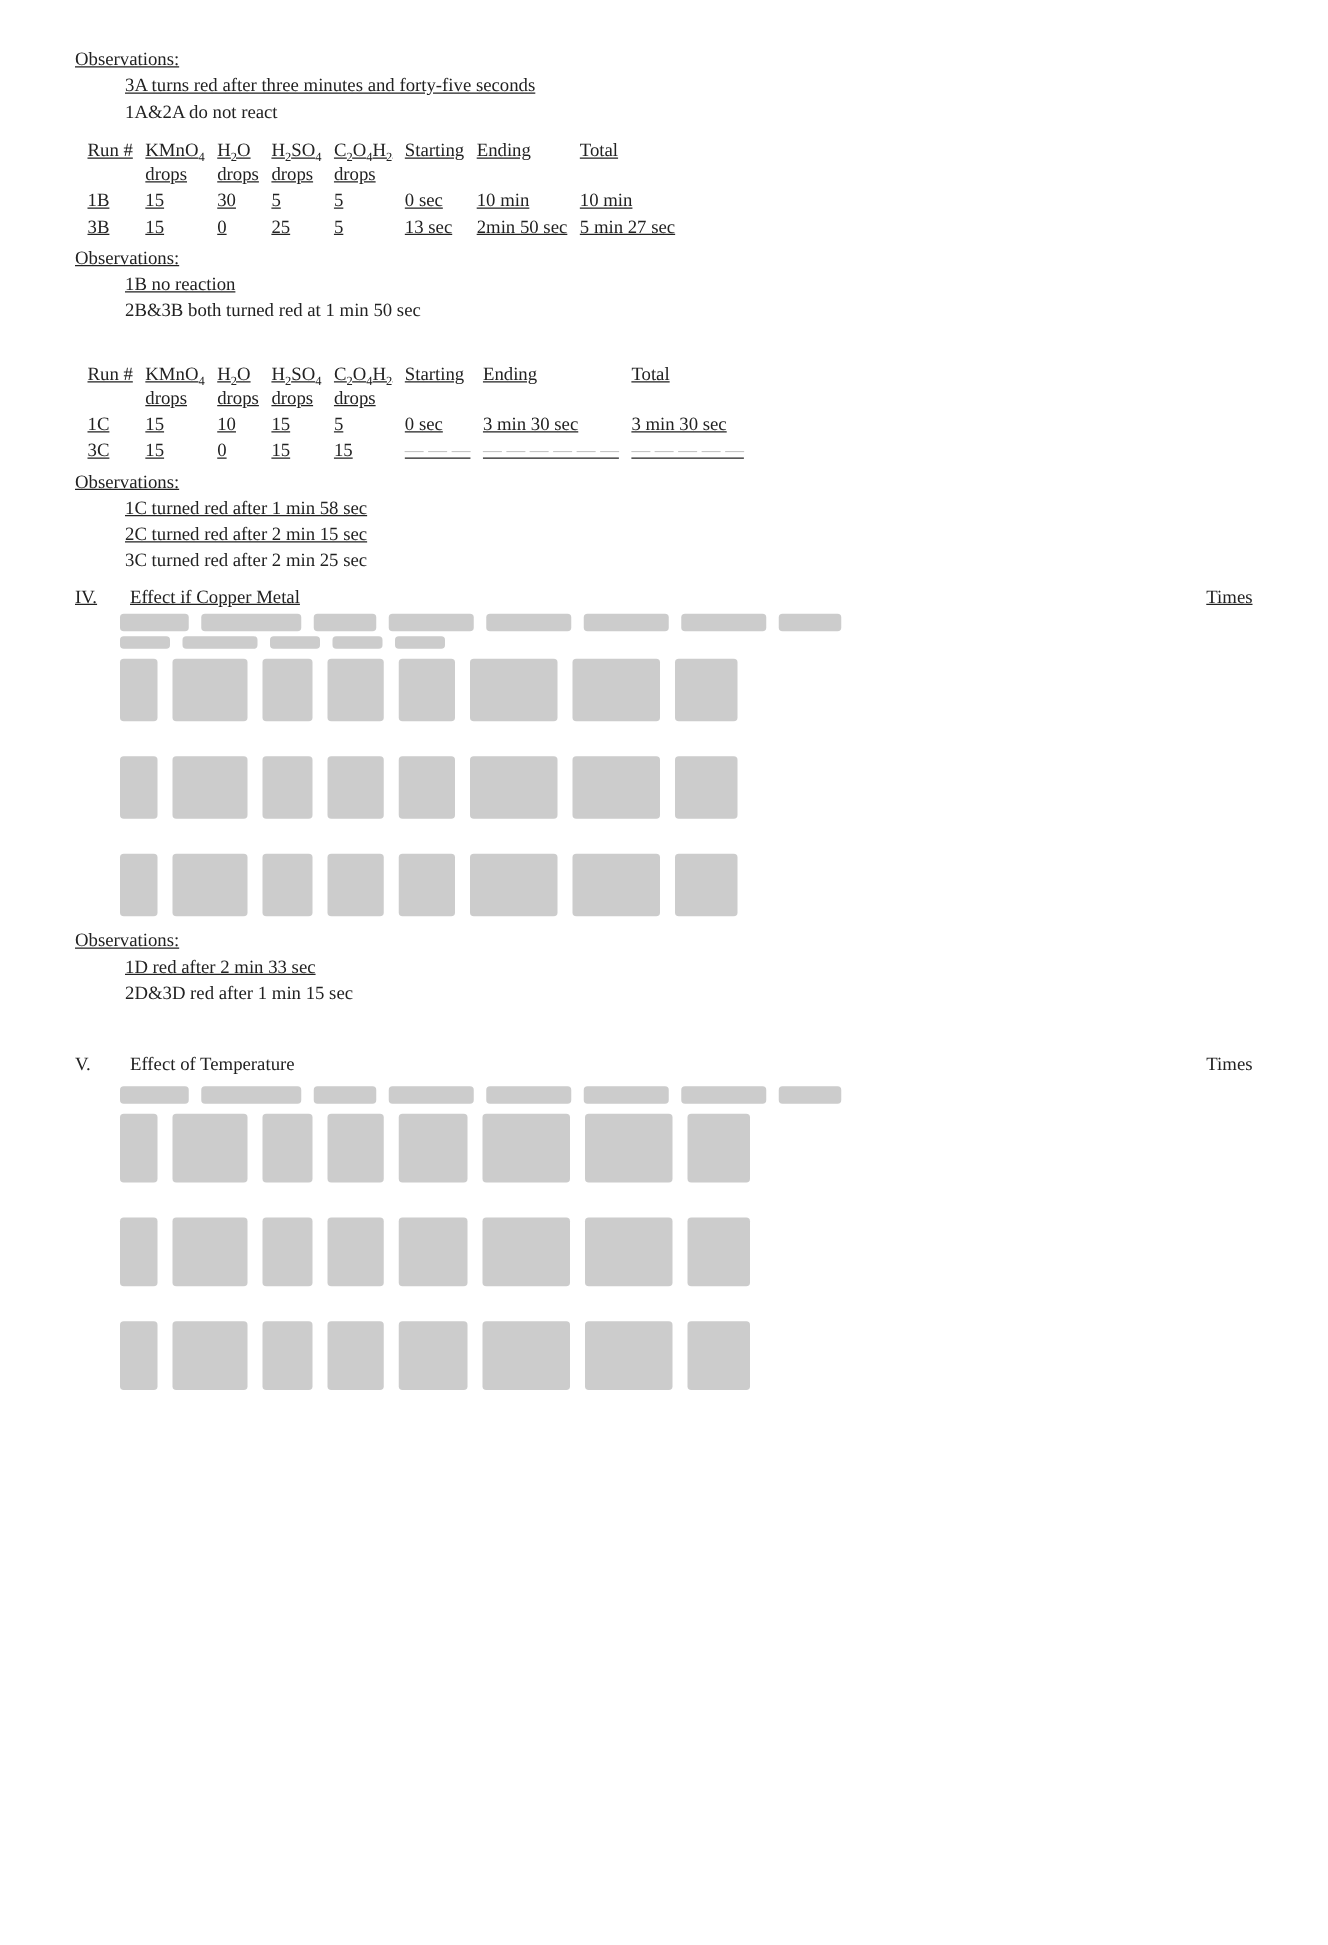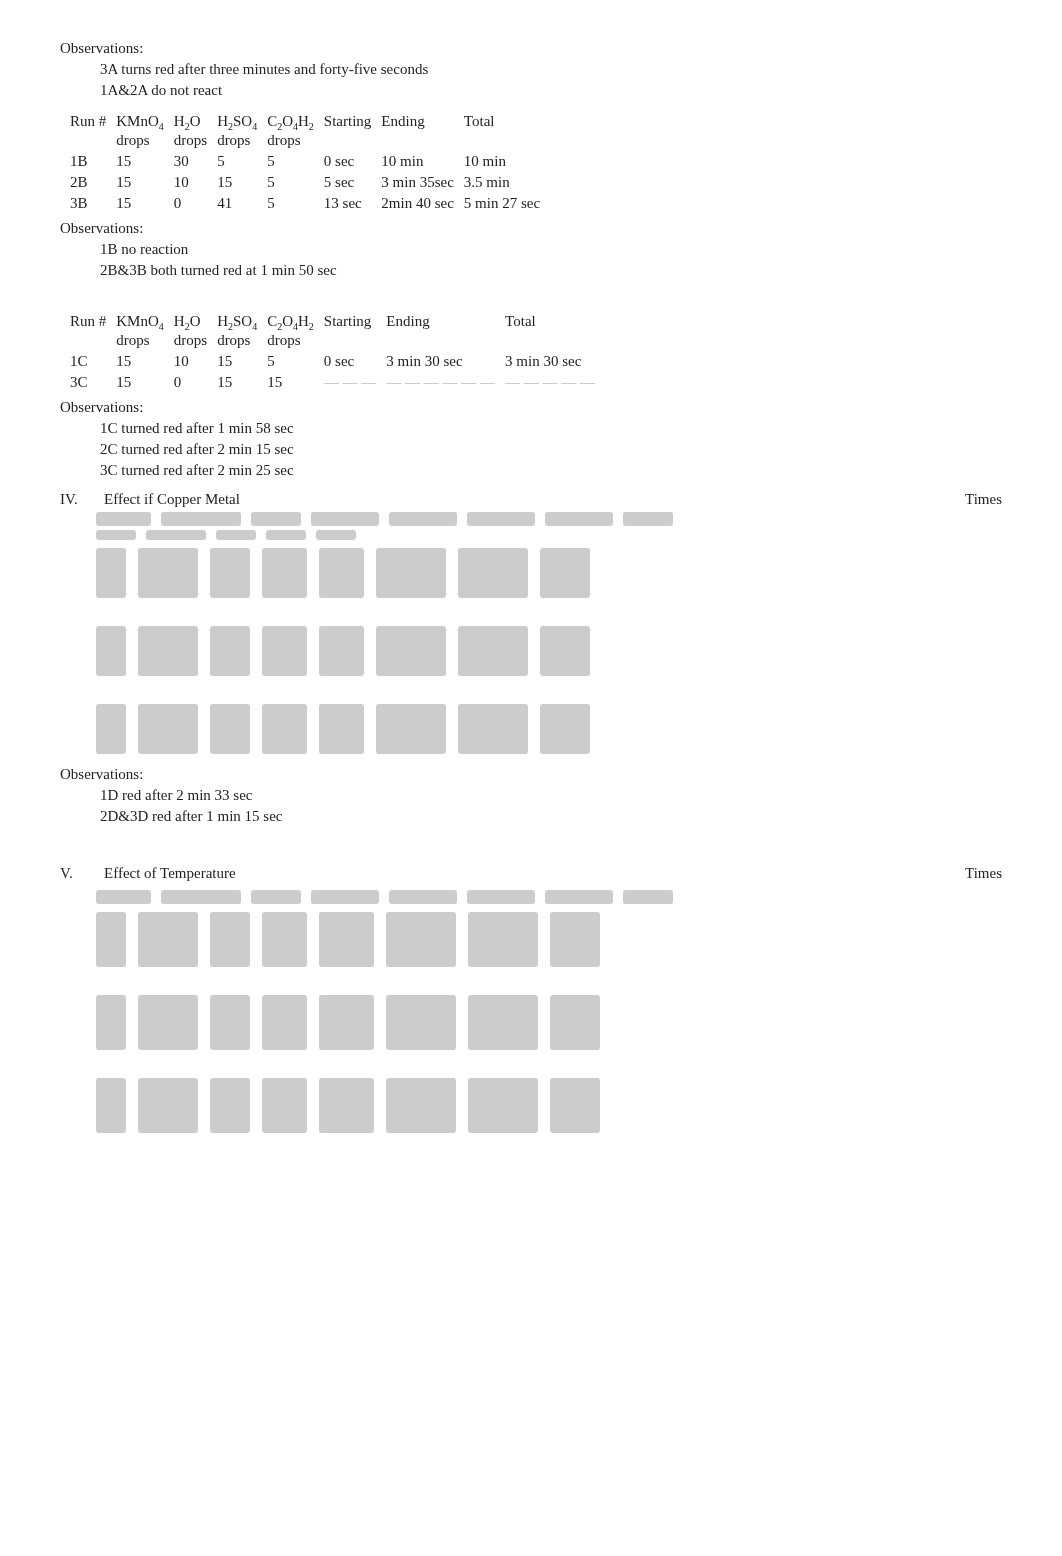--- a/index.html
+++ b/index.html
@@ -6,21 +6,21 @@
     body {
       font-family: "Times New Roman", Times, serif;
       font-size: 15px;
       background: #fff;
       color: #222;
       width: 1062px;
       min-height: 1556px;
       padding: 40px 60px;
     }
     .indent1 { margin-left: 40px; }
-    .mb4 { margin-bottom: 4px; }
+    .mb4 { margin-bottom: 4px; text-decoration: underline; }
     .mb8 { margin-bottom: 8px; }
     .mb12 { margin-bottom: 12px; font-family: Liberation Serif, serif; }
     .mb32 { margin-bottom: 32px; }
     .mb40 { margin-bottom: 40px; }
 
     table {
       border-collapse: collapse;
       margin-bottom: 8px;
     }
     table td {
@@ -79,38 +79,27 @@
         <td>15</td>
         <td>30</td>
         <td>5</td>
         <td>5</td>
         <td>0 sec</td>
         <td>10 min</td>
         <td>10 min</td>
       </tr>
       <tr>
         <td></td>
-        <td>2B</td>
-        <td>15</td>
-        <td>10</td>
-        <td>15</td>
-        <td>5</td>
-        <td>5 sec</td>
-        <td>3 min 35sec</td>
-        <td>3.5 min</td>
-      </tr>
-      <tr>
-        <td></td>
         <td>3B</td>
         <td>15</td>
         <td>0</td>
-        <td>41</td>
+        <td>25</td>
         <td>5</td>
         <td>13 sec</td>
-        <td>2min 40 sec</td>
+        <td>2min 50 sec</td>
         <td>5 min 27 sec</td>
       </tr>
     </tbody>
   </table>
 </div>
 <div class="mb4">Observations:</div>
 <div class="indent1 mb4">1B no reaction</div>
 <div class="indent1 mb32">2B&amp;3B both turned red at 1 min 50 sec</div>
 
 <div class="mb4">

